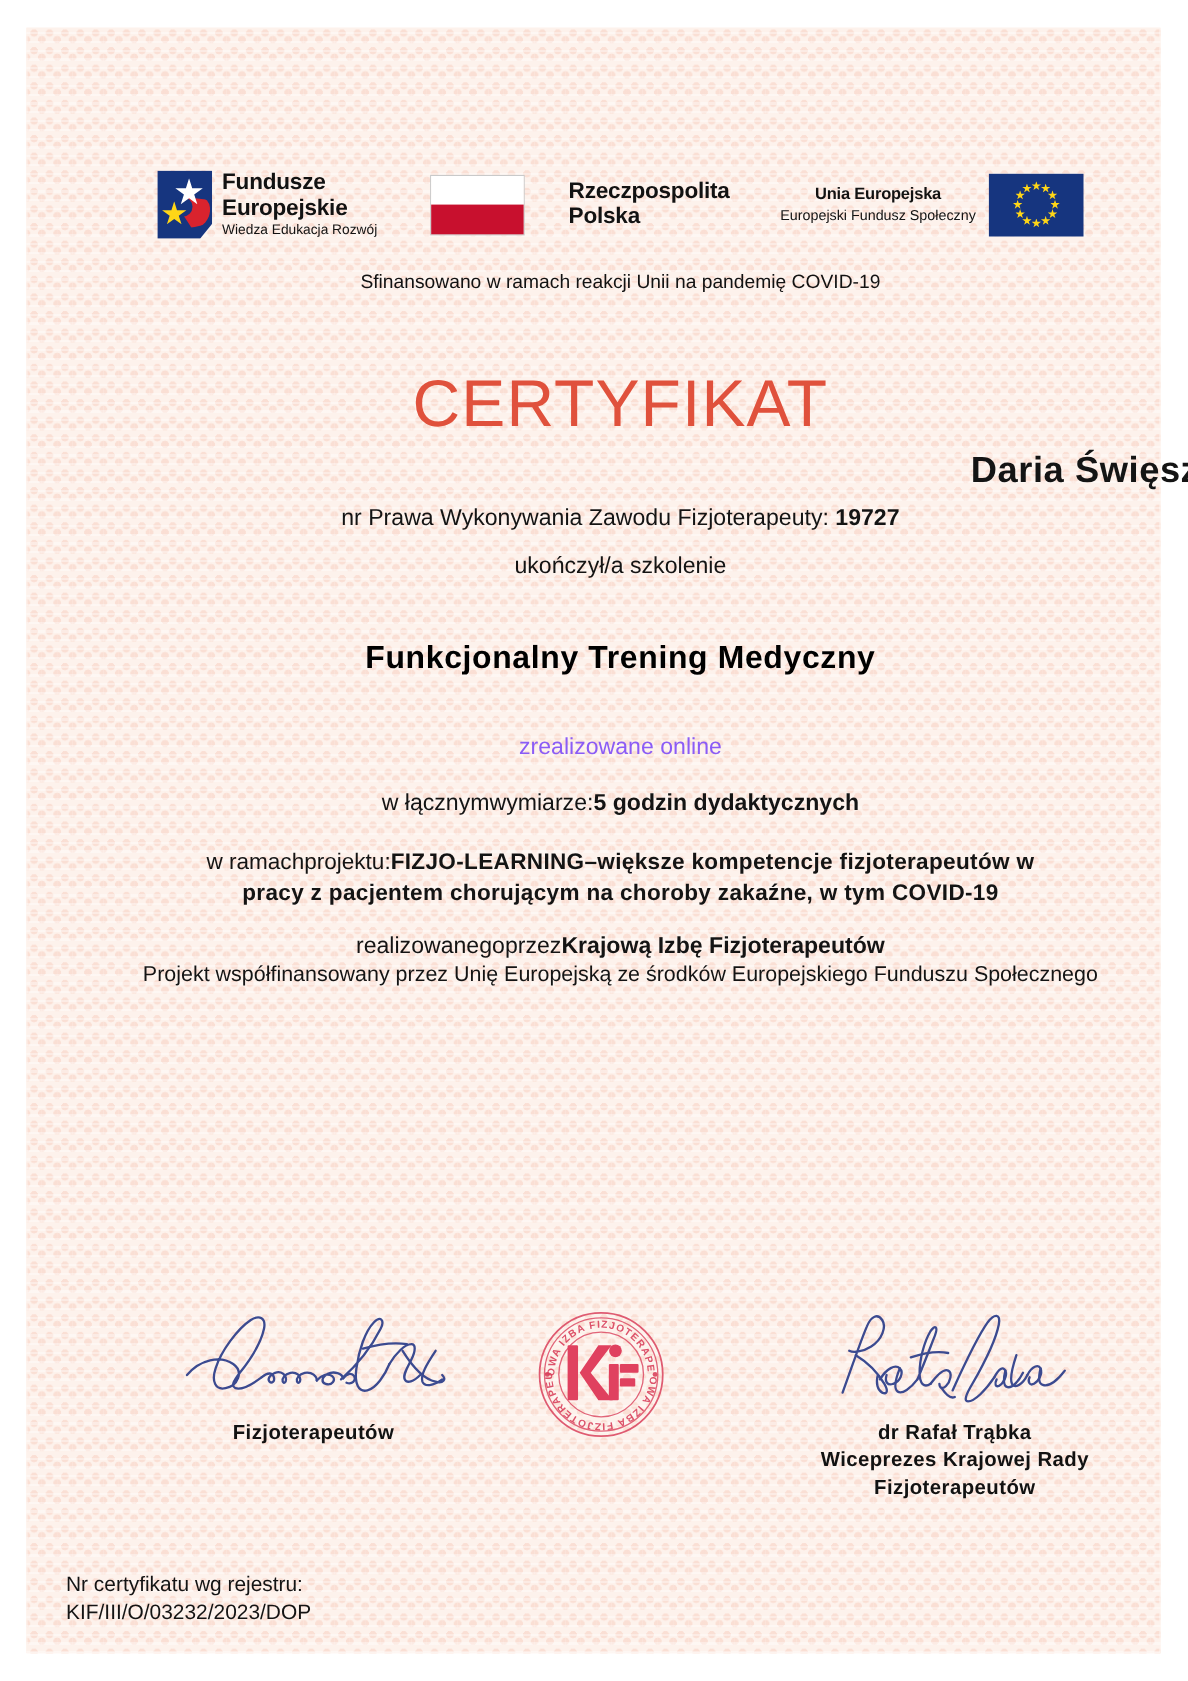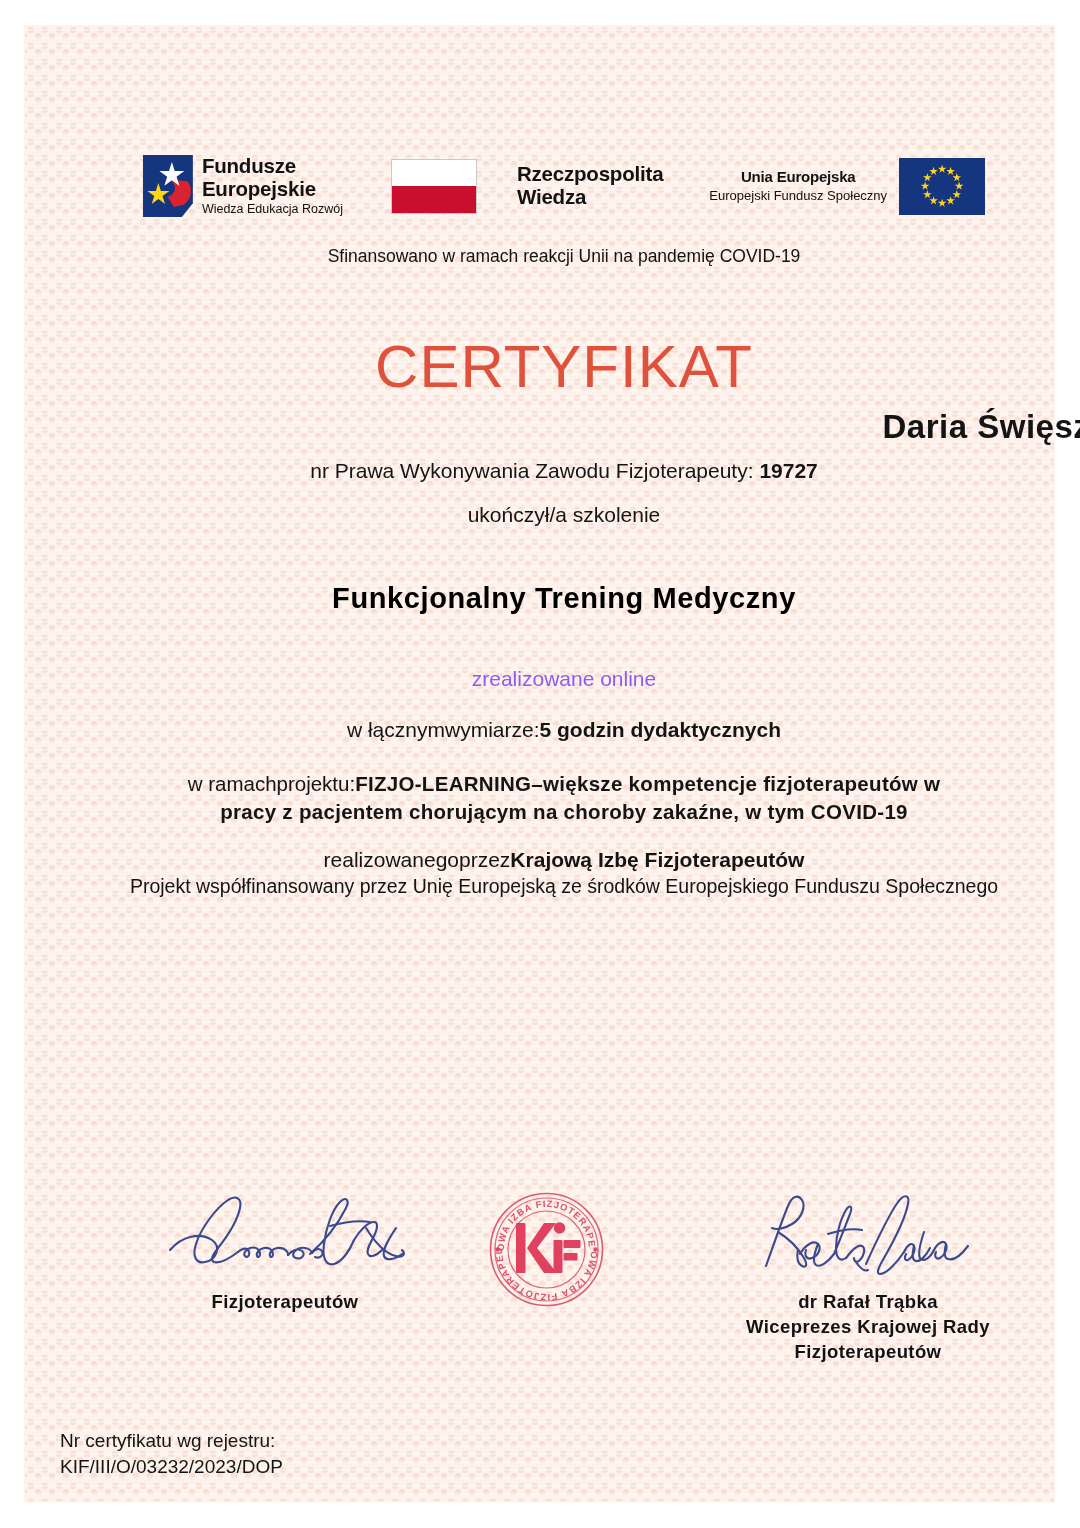--- a/index.html
+++ b/index.html
@@ -236,21 +236,21 @@
 
       <div class="sep1"></div>
 
       <div class="logo-block">
         <div class="pl-flag">
           <div class="w"></div>
             <div class="r"></div>
         </div>
         <div class="pl-text">
           <div class="l1">Rzeczpospolita</div>
-          <div class="l2">Wiedza</div>
+          <div class="l2">Polska</div>
         </div>
       </div>
 
       <div class="sep2"></div>
 
       <div class="logo-block">
         <div class="ue-text">
           <div class="l1">Unia Europejska</div>
           <div class="l2">Europejski Fundusz Społeczny</div>
         </div>

